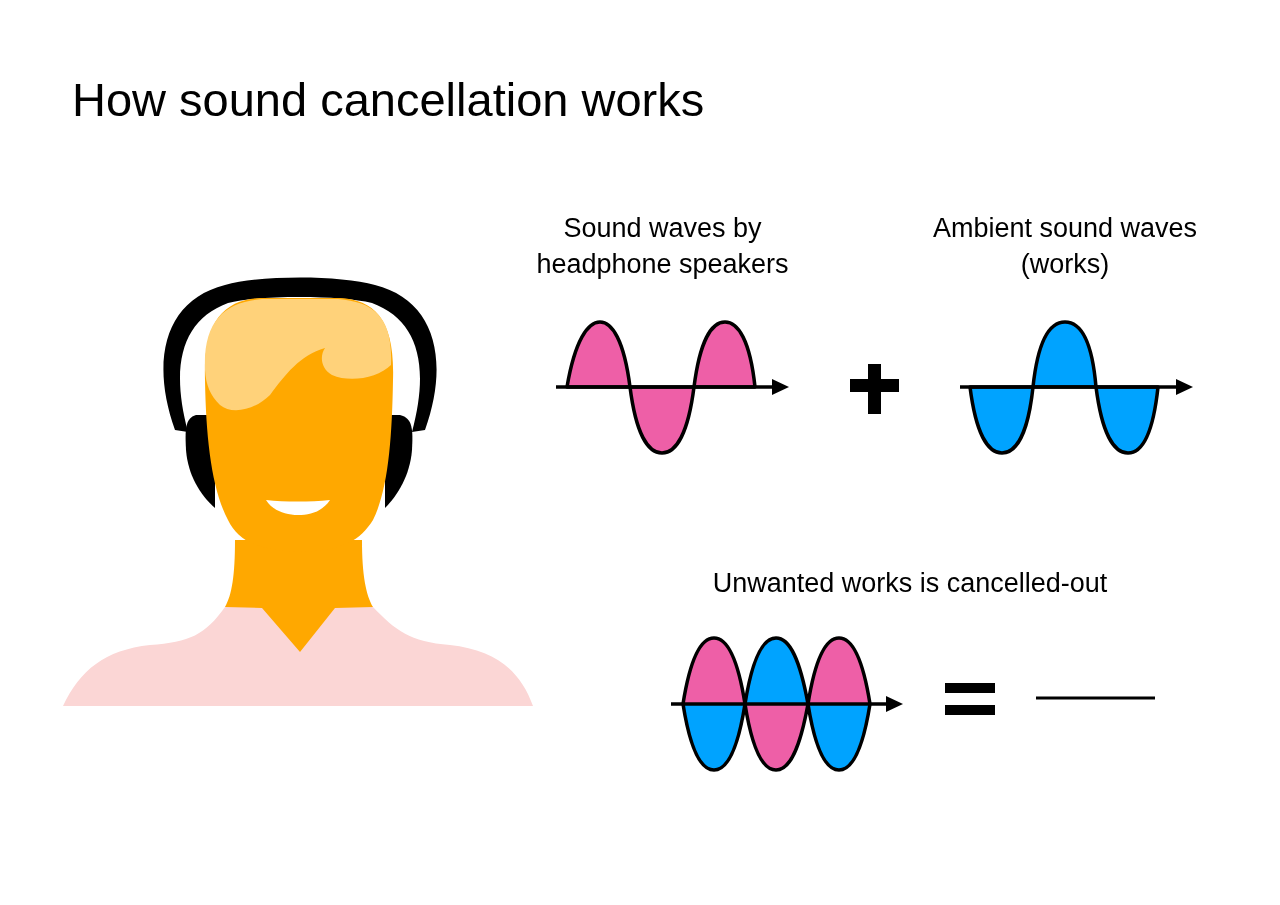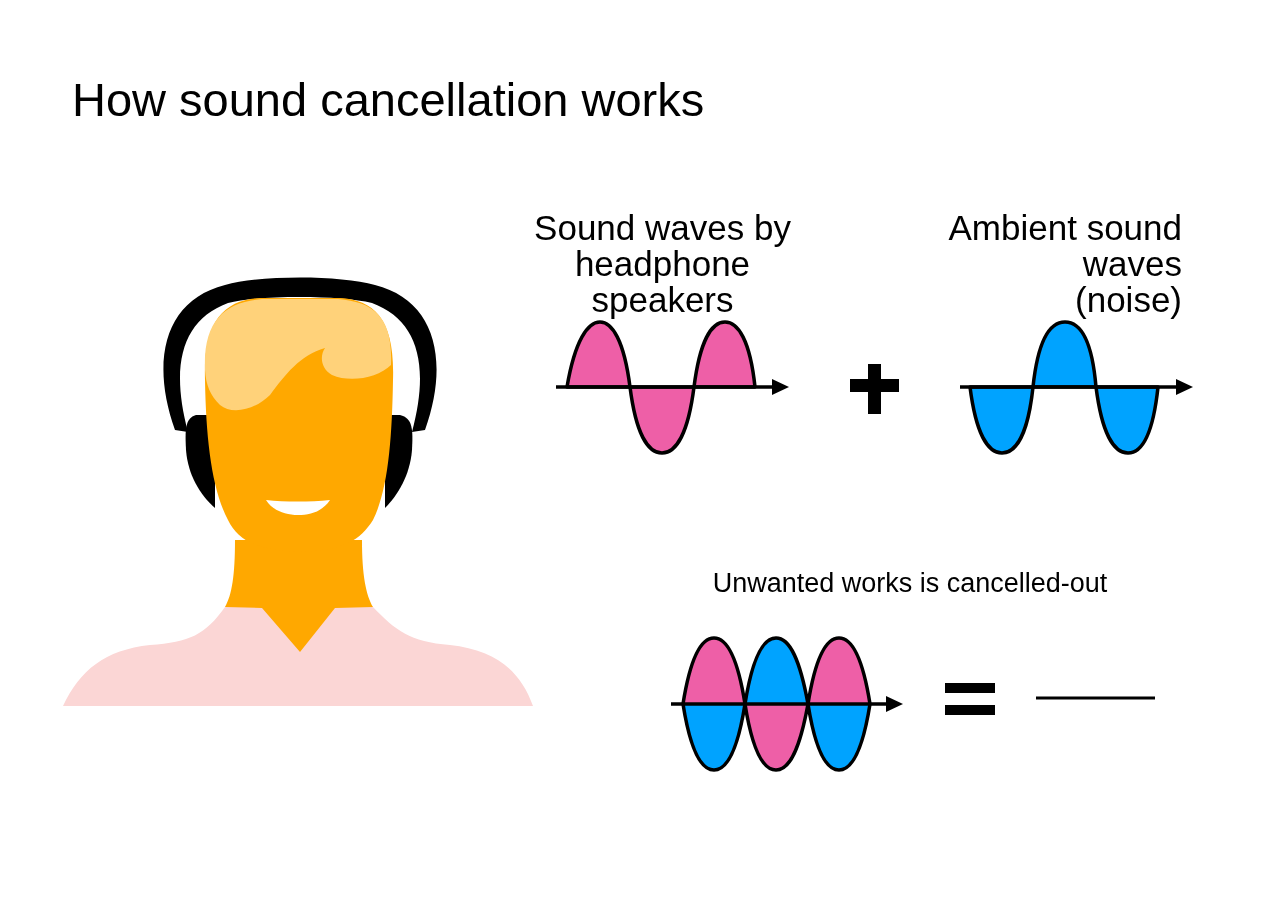--- a/index.html
+++ b/index.html
@@ -1,39 +1,39 @@
 <!DOCTYPE html>
 <html><head>
 <meta charset="utf-8">
 <style>
   html, body { margin: 0; padding: 0; background: #ffffff; }
   body { width: 1280px; height: 905px; position: relative; overflow: hidden;
          font-family: "Liberation Sans", sans-serif; color: #000; }
   .title { position: absolute; left: 72px; top: 70px; font-size: 47px; font-weight: 400;
            letter-spacing: 0px; margin: 0; line-height: 60px; }
-  .label { position: absolute; text-align: center; font-size: 35px; line-height: 36px; }
+  .label { position: absolute; text-align: center; font-size: 27px; line-height: 36px; }
   .label .line { display: block; }
   #label-speakers { left: 500px; top: 210px; width: 325px; }
-  #label-ambient { left: 852px; top: 210px; width: 330px; text-align: right; }
+  #label-ambient { left: 900px; top: 210px; width: 330px; }
   #label-cancel { left: 660px; top: 565px; width: 500px; font-size: 27px; }
   svg.canvas { position: absolute; left: 0; top: 0; }
 </style>
 </head>
 <body>
 
 <h1 class="title">How sound cancellation works</h1>
 
 <div class="label" id="label-speakers">
   <span class="line">Sound waves by</span>
   <span class="line">headphone speakers</span>
 </div>
 
 <div class="label" id="label-ambient">
   <span class="line">Ambient sound waves</span>
-  <span class="line">(noise)</span>
+  <span class="line">(works)</span>
 </div>
 
 <div class="label" id="label-cancel">Unwanted works is cancelled-out</div>
 
 <svg class="canvas" width="1280" height="905" viewBox="0 0 1280 905" xmlns="http://www.w3.org/2000/svg">
 
   <g>
 
     <path d="M63 706 C 80 670, 105 650, 150 645 C 190 642, 205 635, 225 607 L 373 607 C 395 630, 410 642, 450 645 C 495 650, 520 670, 533 706 Z" fill="#FBD6D5"></path>
 

